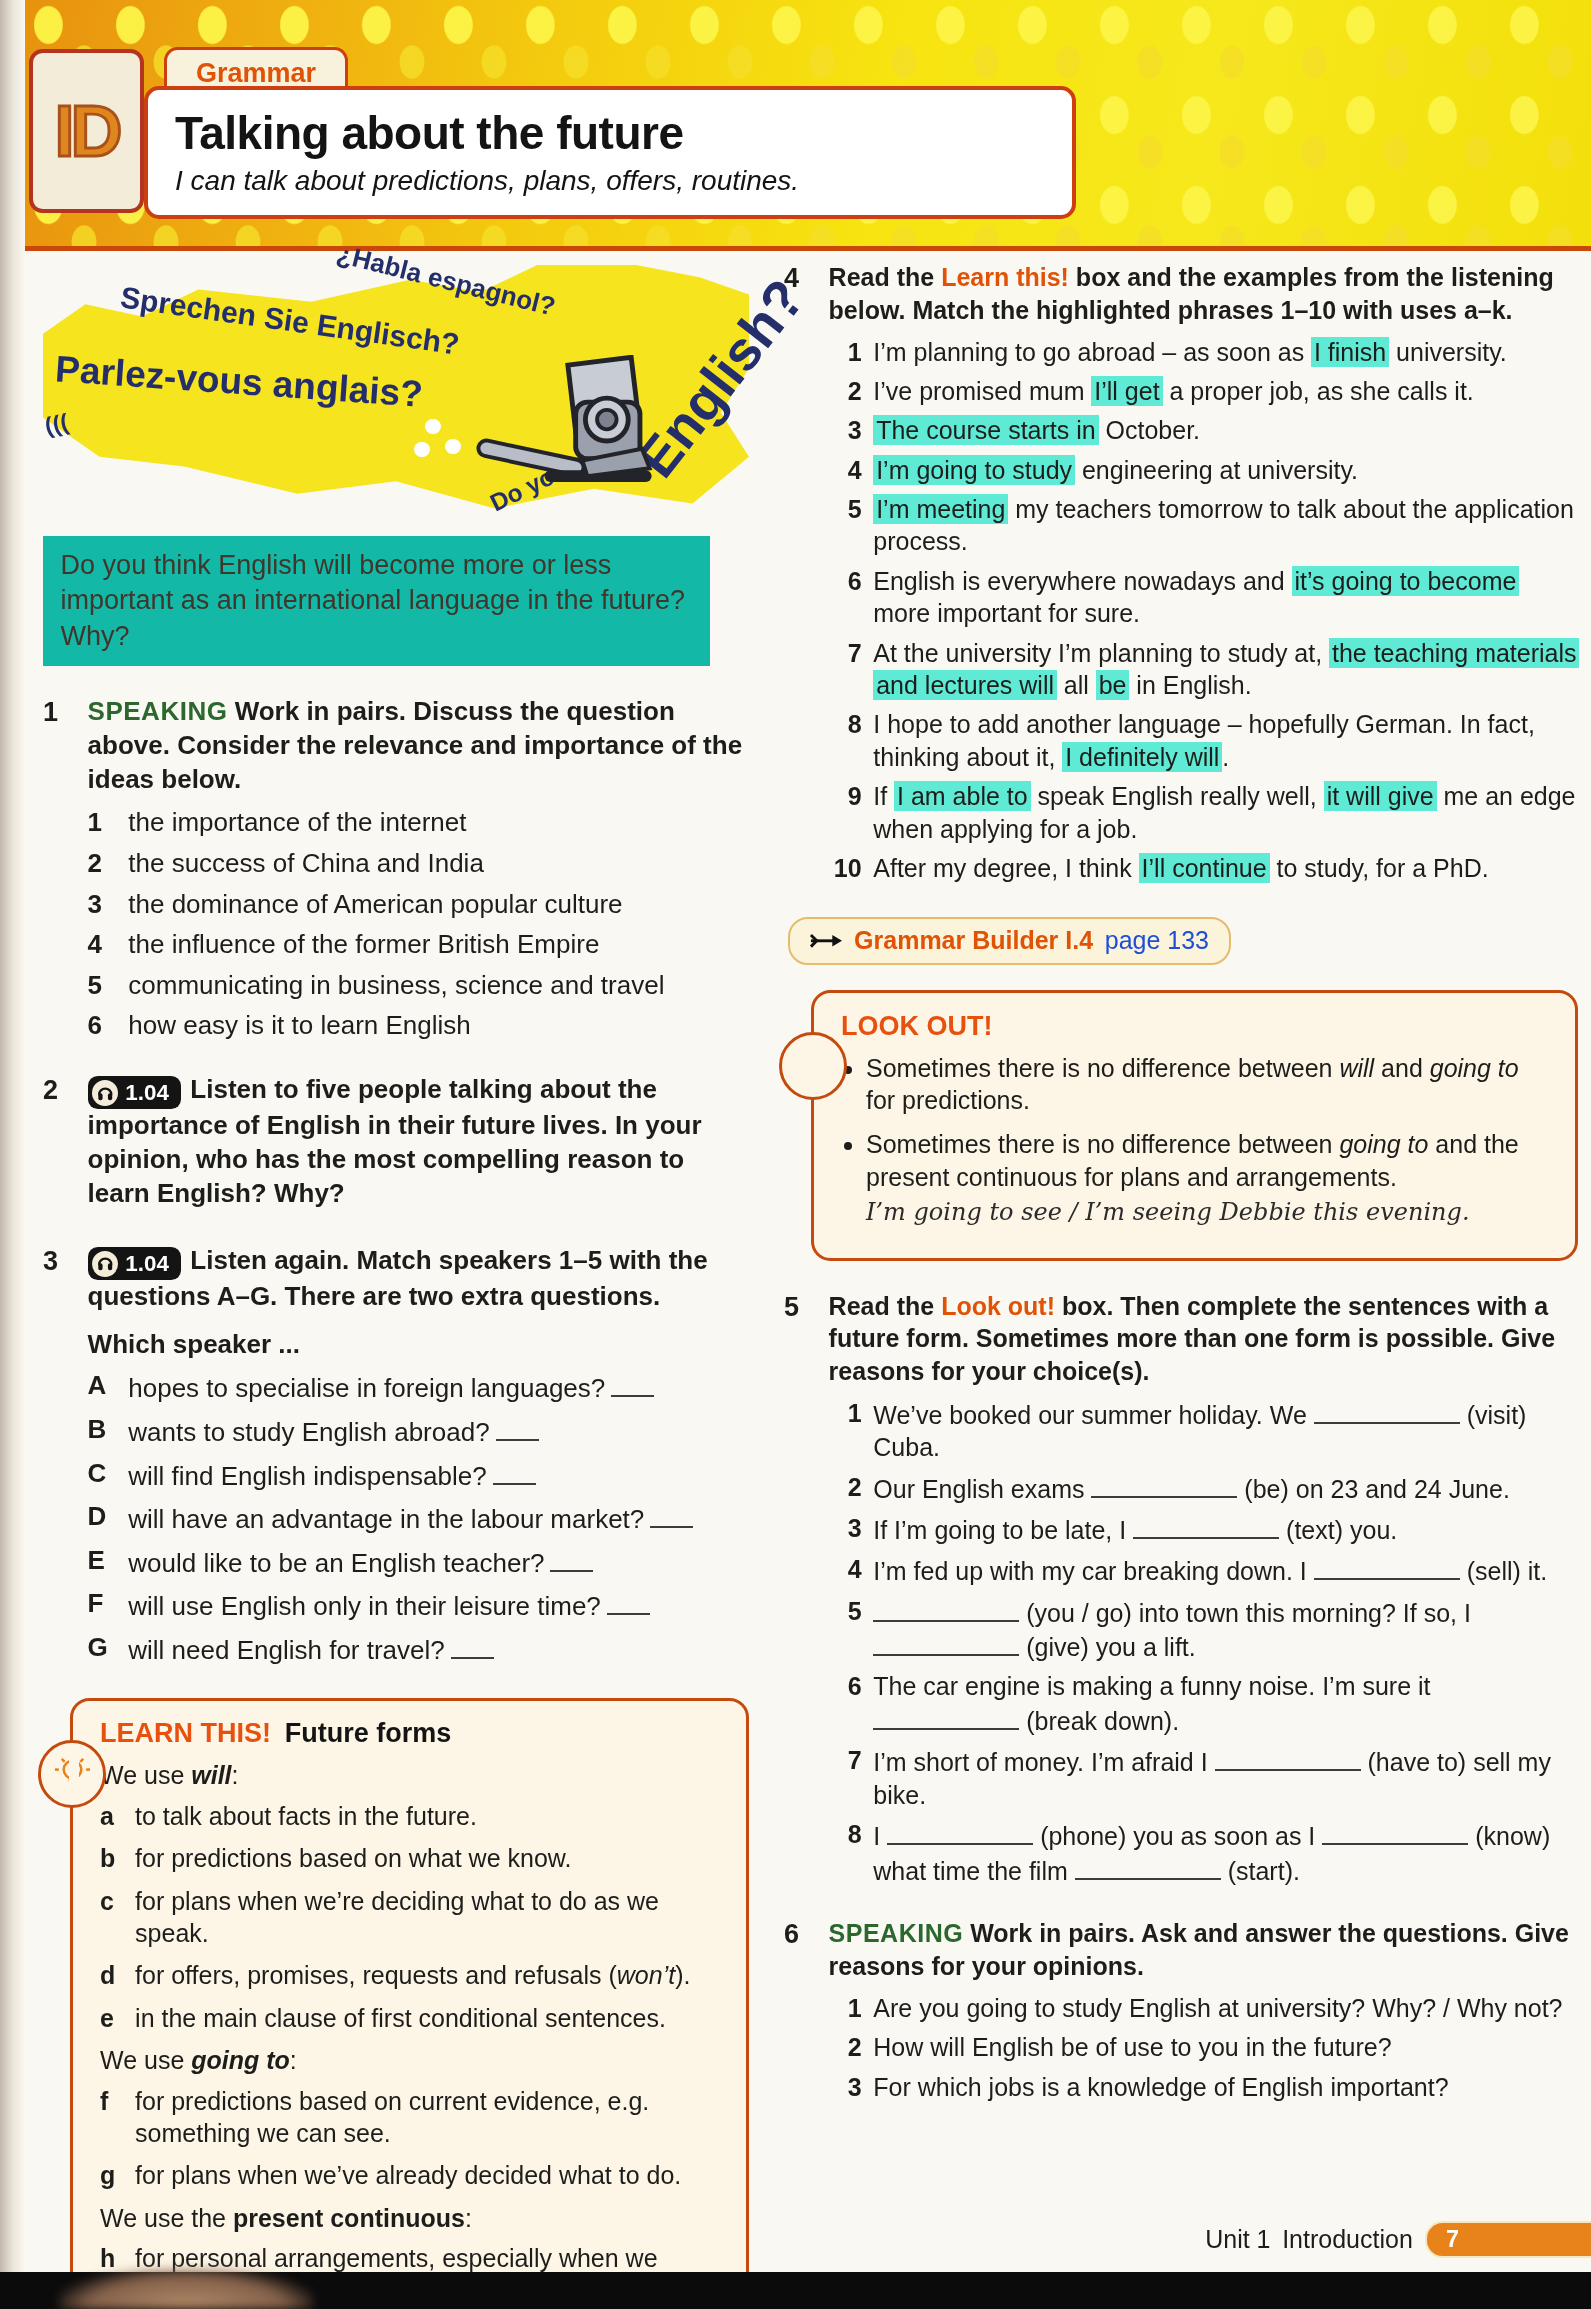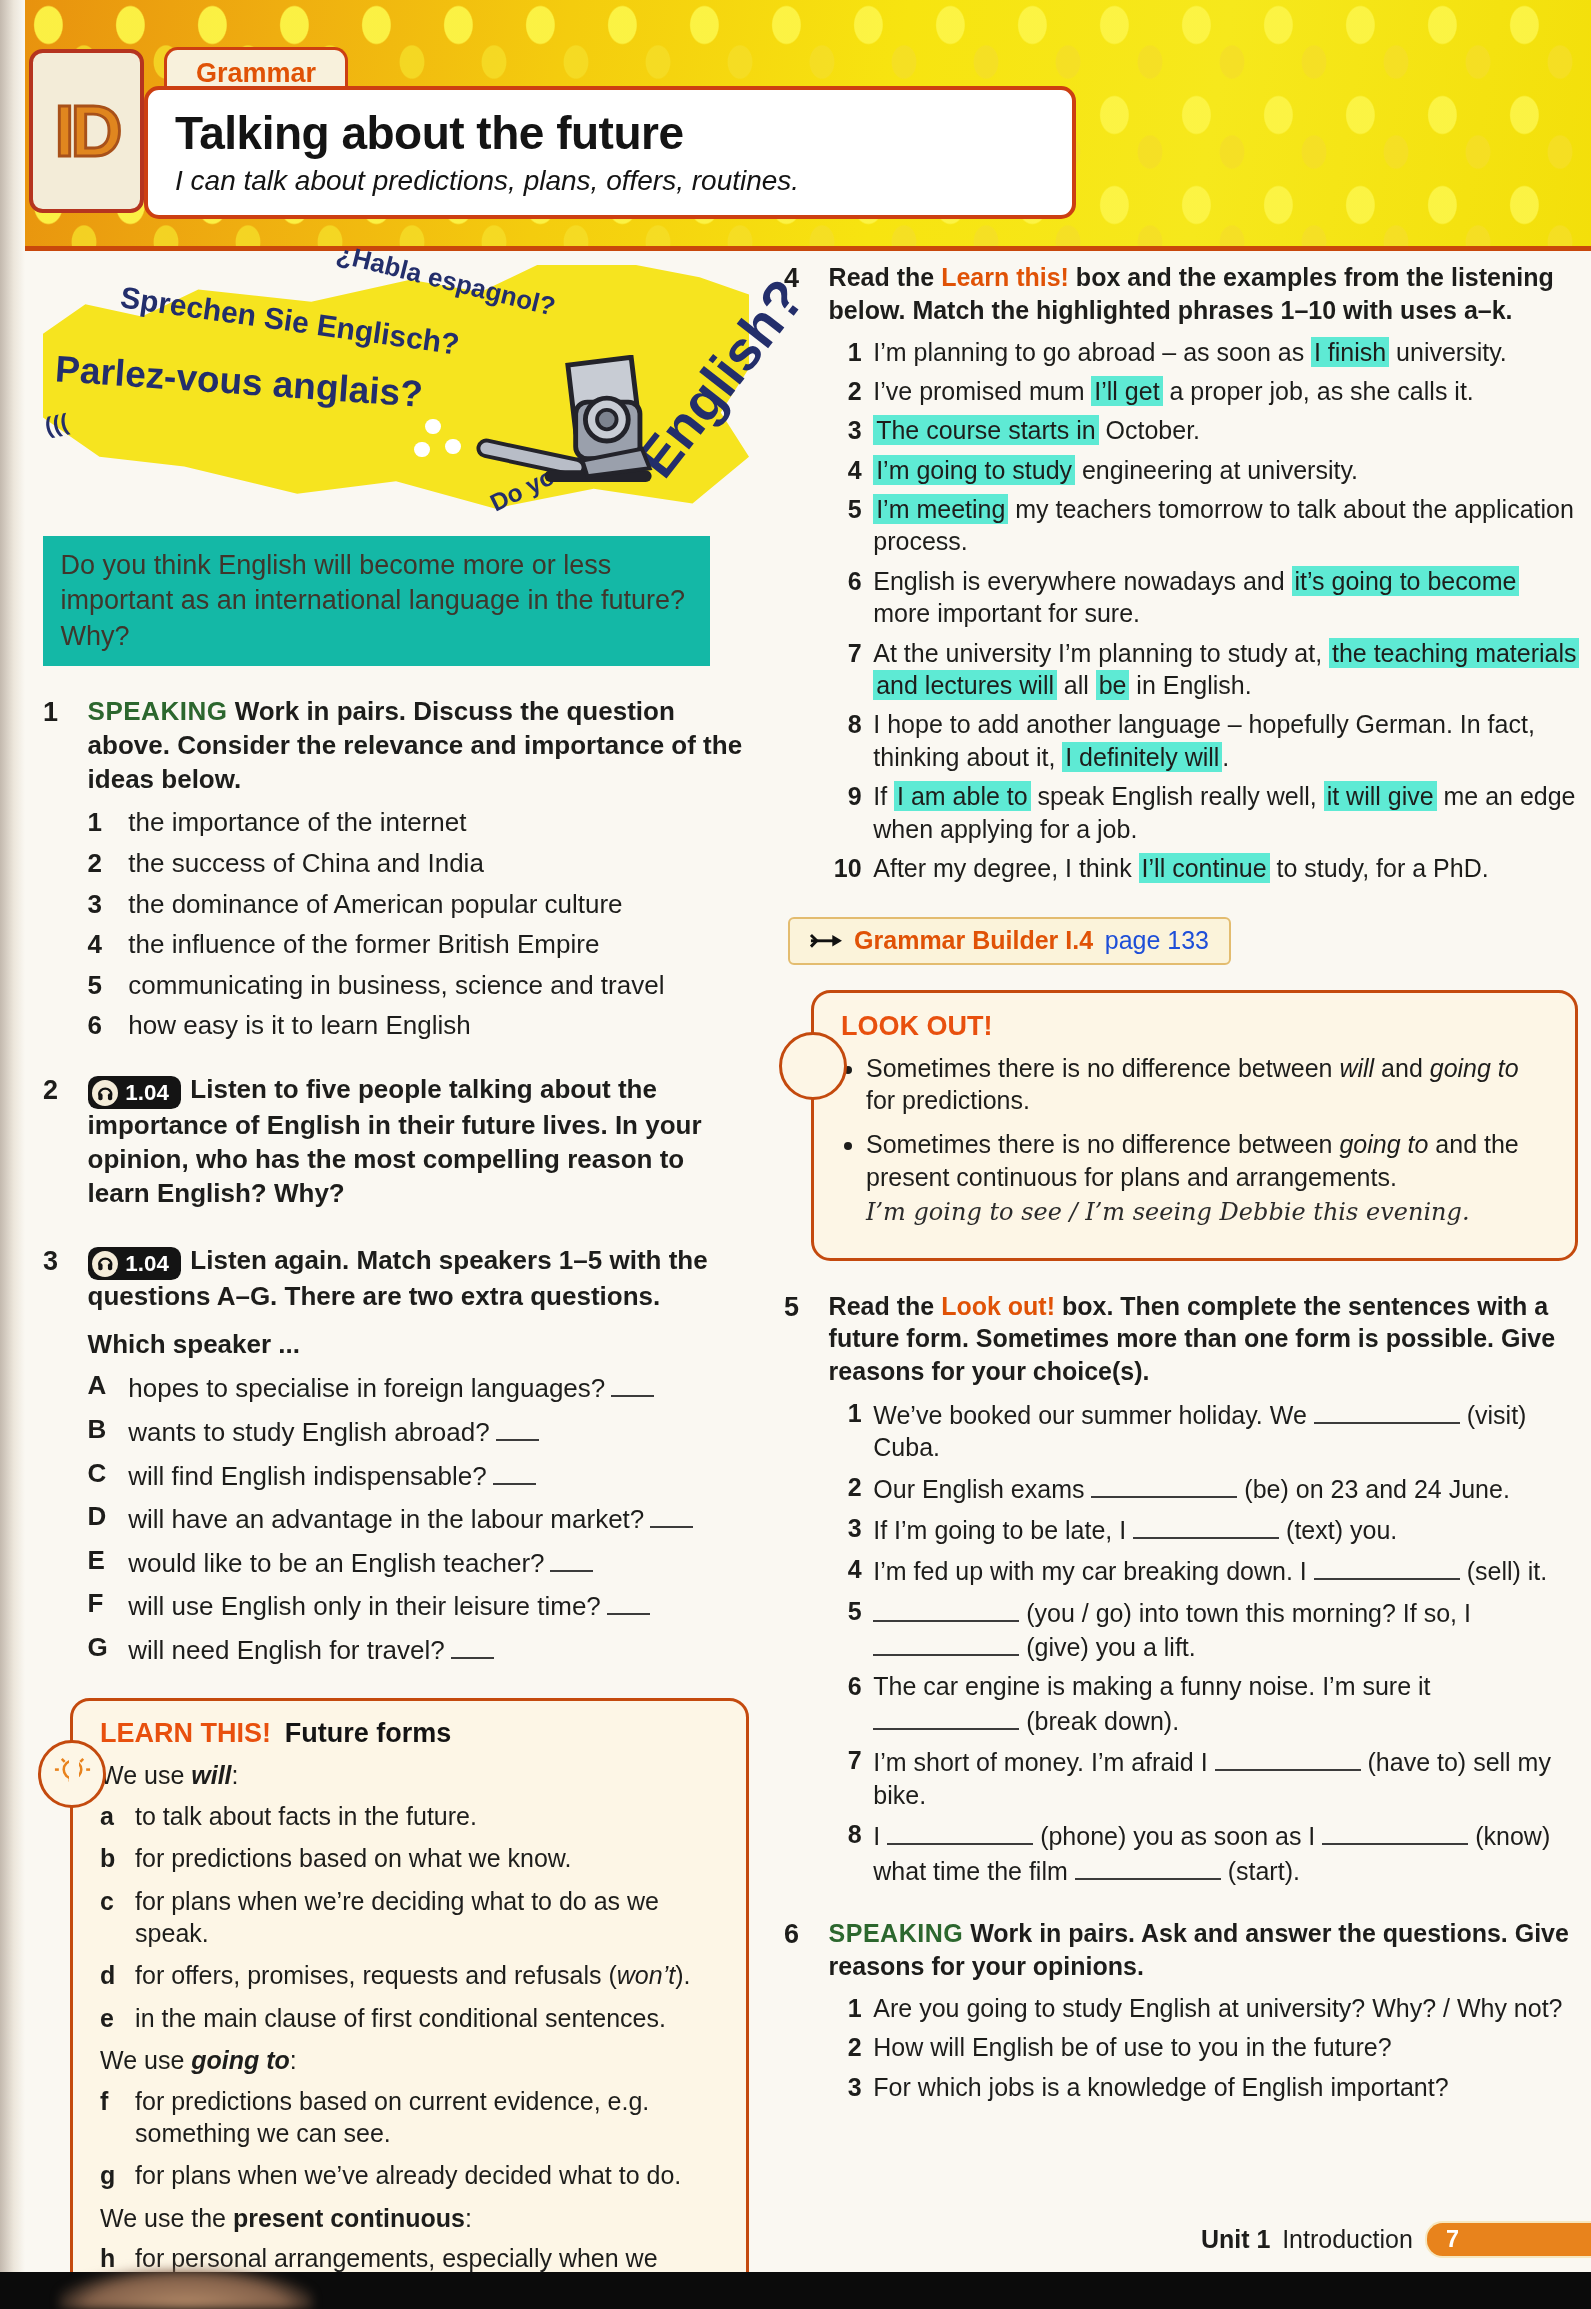--- a/index.html
+++ b/index.html
@@ -96,27 +96,27 @@
   .panel .lead{font-size:25px;margin:11.7px 0 9.8px 0;}
   .panel .sub-item{font-size:25px;margin-bottom:9.8px;}
   .panel .sub-item .sn{width:23.4px;text-align:left;}
   .excl-mark{color:#e8500e;font-weight:800;font-size:41px;line-height:1;}
   ul.lo{margin:5.9px 0 0 0;padding-left:25px;font-size:25px;}
   ul.lo li{margin-bottom:11.7px;line-height:1.3;}
   .hand{font-family:"DejaVu Serif","Liberation Serif",serif;font-style:italic;font-size:24px;
     color:#2b2b2b;margin-top:3.9px;}
   
   .gb{display:inline-flex;align-items:center;gap:11.7px;border:2.9px solid #e3bc6f;background:#fbf3da;
-    border-radius:6px;padding:7.8px 19.5px;margin:2px 0 25px 3.9px;font-size:25px;text-align:center;}
+    border-radius:20px;padding:7.8px 19.5px;margin:2px 0 25px 3.9px;font-size:25px;text-align:center;}
   .gb .gb-label{color:#e05206;font-weight:bold;}
   .gb .gb-page{color:#1d4ed8;}
   
   .footer{position:absolute;right:0;bottom:51px;display:flex;align-items:center;gap:11.7px;
     font-size:25px;z-index:5;}
-  .f-unit{font-weight:bold;}
+  .f-unit{font-weight:normal;}
   .page-pill{background:#e8831c;border:2.9px solid #f6e7bf;border-right:none;color:#fff;font-weight:bold;
     border-radius:17.6px 0 0 17.6px;width:146px;height:33px;display:flex;align-items:center;
     padding-left:19.5px;font-size:23.4px;}
 </style>
 </head>
 <body>
 
 <div class="band"></div>
 <div class="left-edge"></div>
 

